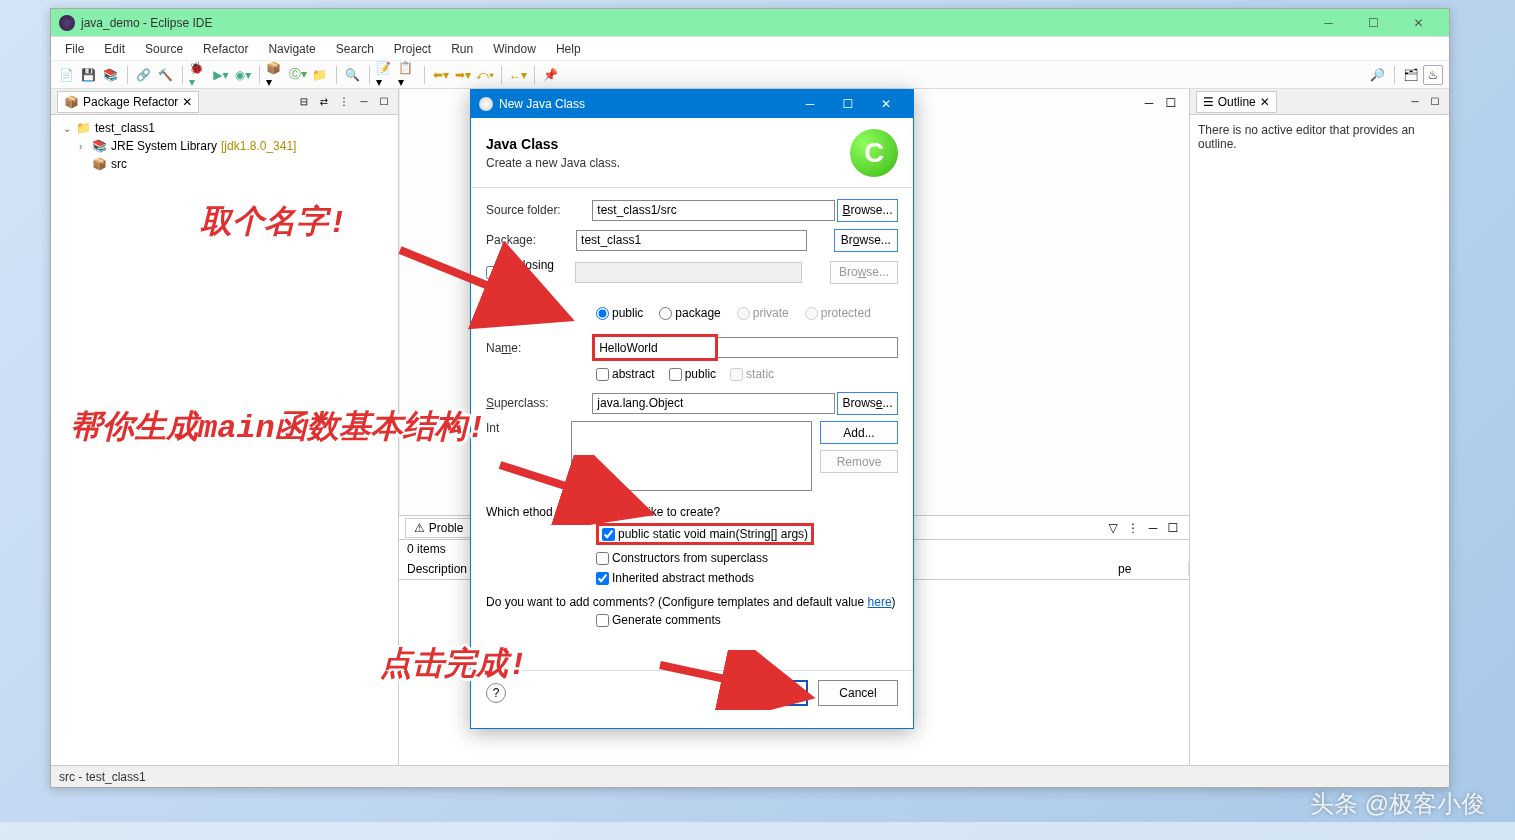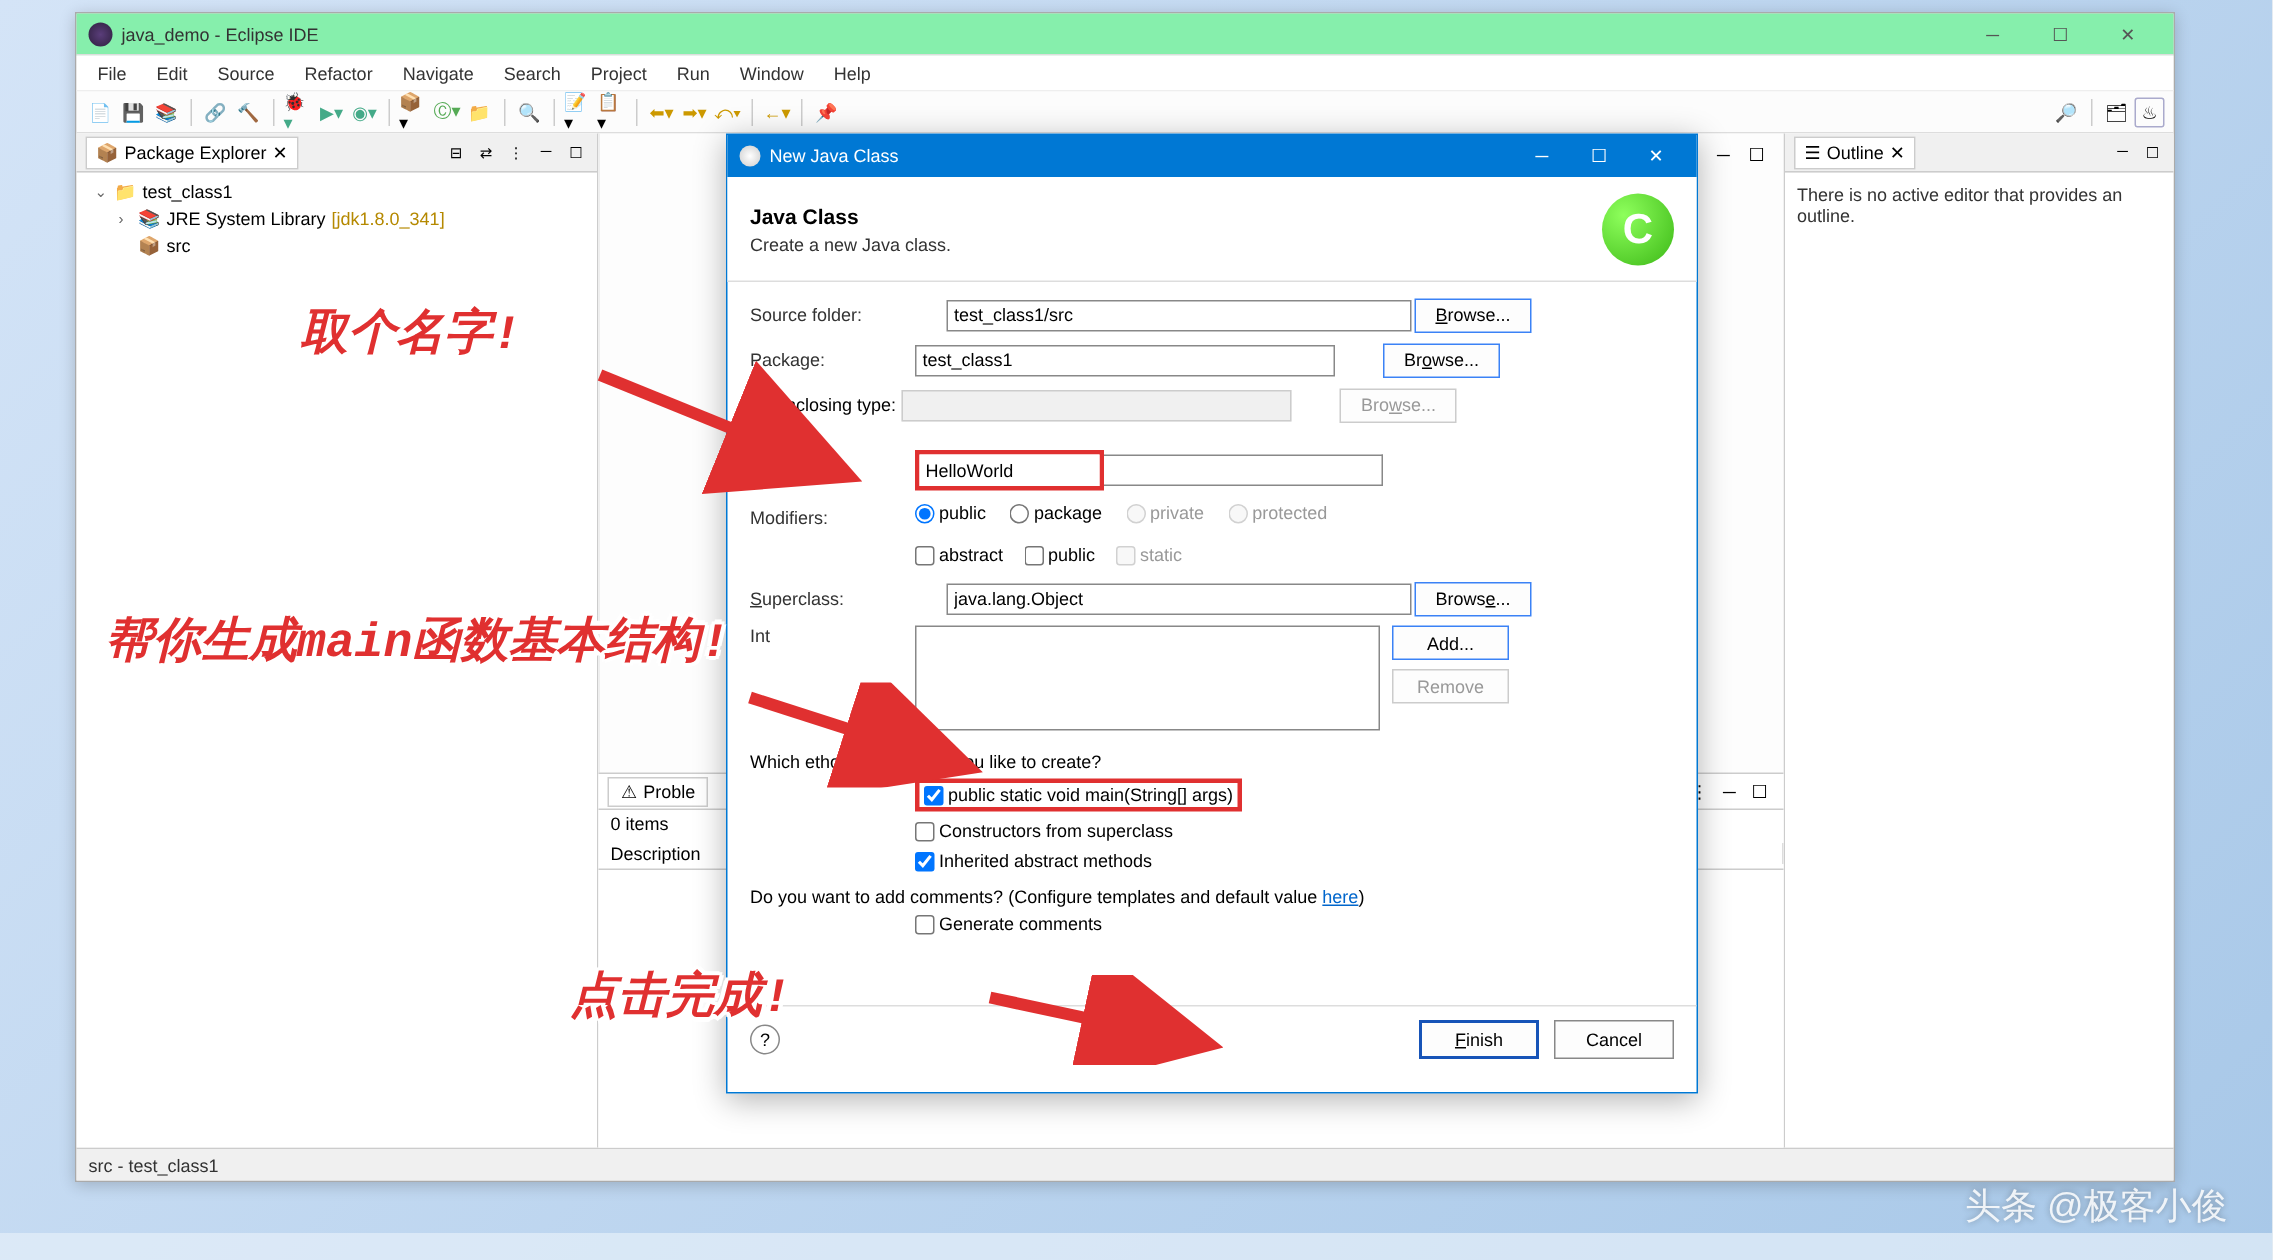--- a/index.html
+++ b/index.html
@@ -33,21 +33,21 @@
 .problems-panel { position: absolute; bottom: 0; left: 0; right: 0; height: 250px; background: #fff; border-top: 1px solid #ccc; }
 .problems-hdr { display: flex; align-items: center; height: 24px; border-bottom: 1px solid #ccc; padding: 0 6px; }
 .problems-tab { padding: 2px 8px; background: #fff; border: 1px solid #ccc; display: flex; align-items: center; gap: 4px; }
 .problems-cols { display: flex; border-bottom: 1px solid #ccc; height: 22px; align-items: center; }
 .problems-cols div { padding: 0 8px; border-right: 1px solid #ddd; }
 .right-panel { width: 260px; background: #fff; border-left: 1px solid #ccc; }
 .outline-body { padding: 8px; color: #333; }
 .statusbar { height: 22px; background: #f0f0f0; border-top: 1px solid #ccc; display: flex; align-items: center; padding: 0 8px; color: #333; }
 
 
-.dialog { position: absolute; left: 484px; top: 89px; width: 648px; height: 640px; background: #fff; border: 1px solid #0078d4; box-shadow: 0 4px 20px rgba(0,0,0,0.3); }
+.dialog { position: absolute; left: 470px; top: 89px; width: 444px; height: 640px; background: #fff; border: 1px solid #0078d4; box-shadow: 0 4px 20px rgba(0,0,0,0.3); }
 .dlg-title { height: 28px; background: #0078d4; color: #fff; display: flex; align-items: center; padding: 0 8px; }
 .dlg-title-icon { width: 14px; height: 14px; border-radius: 50%; background: radial-gradient(circle, #fff, #ccc); margin-right: 6px; }
 .dlg-title-text { flex: 1; }
 .dlg-win-btn { width: 38px; height: 28px; display: flex; align-items: center; justify-content: center; cursor: pointer; color: #fff; }
 .dlg-banner { height: 70px; background: #fff; border-bottom: 1px solid #ddd; display: flex; align-items: center; padding: 0 15px; }
 .dlg-banner-text h2 { font-size: 14px; font-weight: bold; margin-bottom: 4px; }
 .dlg-banner-text p { color: #333; }
 .dlg-banner-icon { margin-left: auto; width: 48px; height: 48px; border-radius: 50%; background: radial-gradient(circle at 30% 30%, #8eff5c, #3cb816); display: flex; align-items: center; justify-content: center; color: #fff; font-size: 28px; font-weight: bold; }
 .dlg-body { padding: 10px 15px; height: 482px; }
 .form-row { display: flex; align-items: center; margin-bottom: 6px; min-height: 24px; }
@@ -144,21 +144,21 @@
       <div class="tb-icon">🗂</div>
       <div class="tb-icon" style="border:1px solid #aac">♨</div>
     </div>
 
     <div class="main-area">
 
       <div class="left-panel">
         <div class="panel-header">
           <div class="panel-tab">
             <span>📦</span>
-            <span>Package Explorer</span>
+            <span>Package Refactor</span>
             <span>✕</span>
           </div>
           <div class="panel-actions">
             <div class="tb-icon">⊟</div>
             <div class="tb-icon">⇄</div>
             <div class="tb-icon">⋮</div>
             <div class="tb-icon">─</div>
             <div class="tb-icon">☐</div>
           </div>
         </div>
@@ -263,44 +263,44 @@
         <label style="display:flex;align-items:center;gap:3px">
             <input type="checkbox" style="">
             <span>Enclosing type:</span>
           </label>
         <input class="form-input disabled" style="width: 260px; margin-left: 4px;" disabled="">
         <div style="width:30px"></div>
         <button class="form-btn disabled">Bro<u>w</u>se...</button>
       </div>
       <div style="height:12px"></div>
       <div class="form-row">
+        <span class="form-label">Modifiers:</span>
+        <div class="radio-row" style="padding-left:0">
+          <label>
+              <input type="radio" checked="" style="">
+              <span>public</span>
+            </label>
+          <label>
+              <input type="radio" style="">
+              <span>package</span>
+            </label>
+          <label class="disabled">
+              <input type="radio" disabled="" style="">
+              <span>private</span>
+            </label>
+          <label class="disabled">
+              <input type="radio" disabled="" style="">
+              <span>protected</span>
+            </label>
+        </div>
+      </div>
+      <div class="form-row">
         <span class="form-label">Na<u>m</u>e:</span>
         <span class="name-highlight"><input class="form-input" style="width: 120px; border: none;" value="HelloWorld"></span>
         <input class="form-input" style="width: 186px; border-left: none;">
-      </div>
-      <div class="form-row">
-        <span class="form-label">Modifiers:</span>
-        <div class="radio-row" style="padding-left:0">
-          <label>
-              <input type="radio" checked="" style="">
-              <span>public</span>
-            </label>
-          <label>
-              <input type="radio" style="">
-              <span>package</span>
-            </label>
-          <label class="disabled">
-              <input type="radio" disabled="" style="">
-              <span>private</span>
-            </label>
-          <label class="disabled">
-              <input type="radio" disabled="" style="">
-              <span>protected</span>
-            </label>
-        </div>
       </div>
       <div class="check-row">
         <label>
             <input type="checkbox" style="">
             <span>abstract</span>
           </label>
         <label>
             <input type="checkbox" style="">
             <span>public</span>
           </label>

